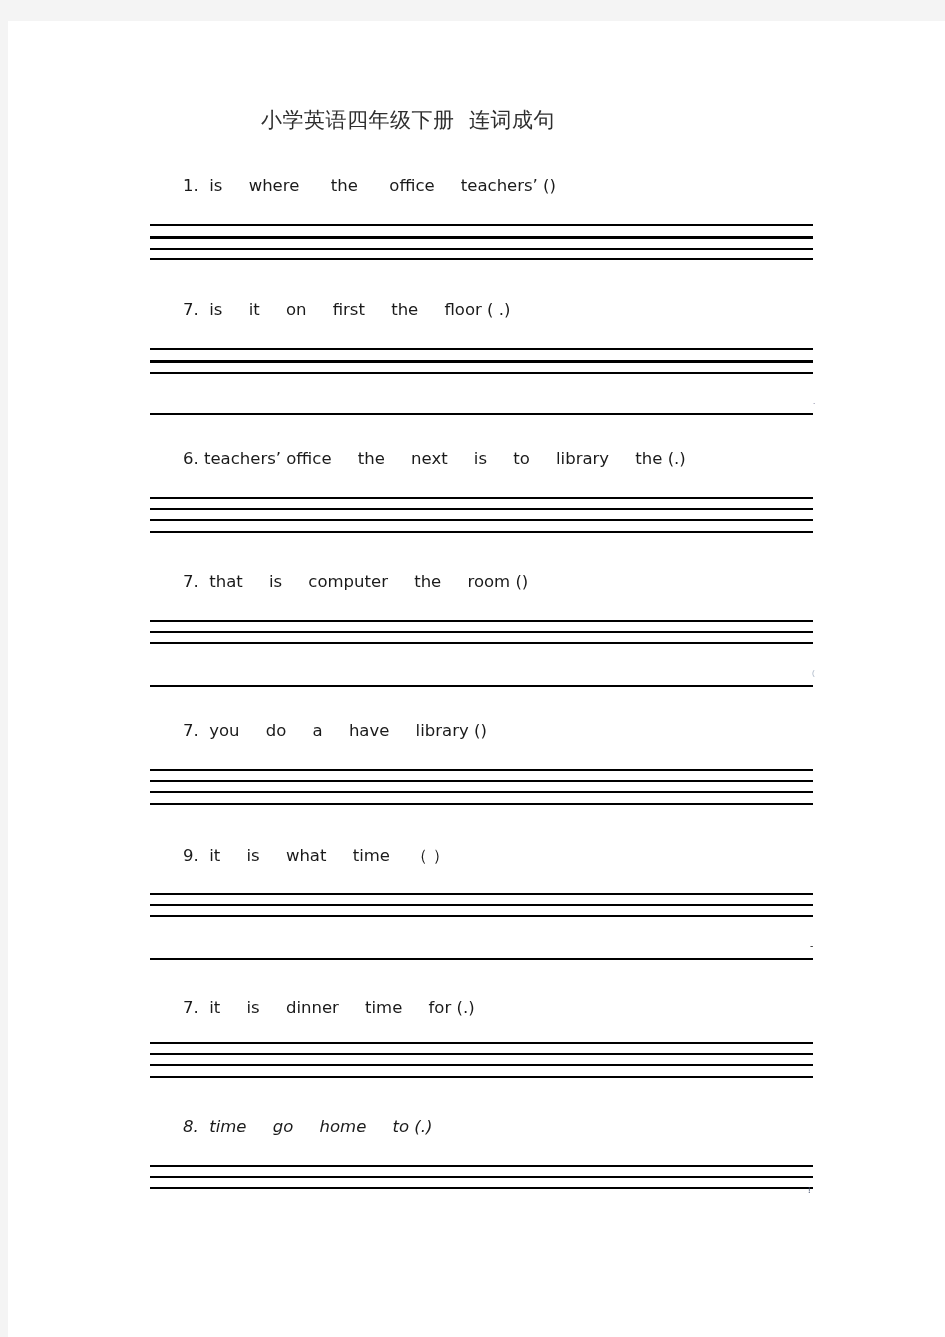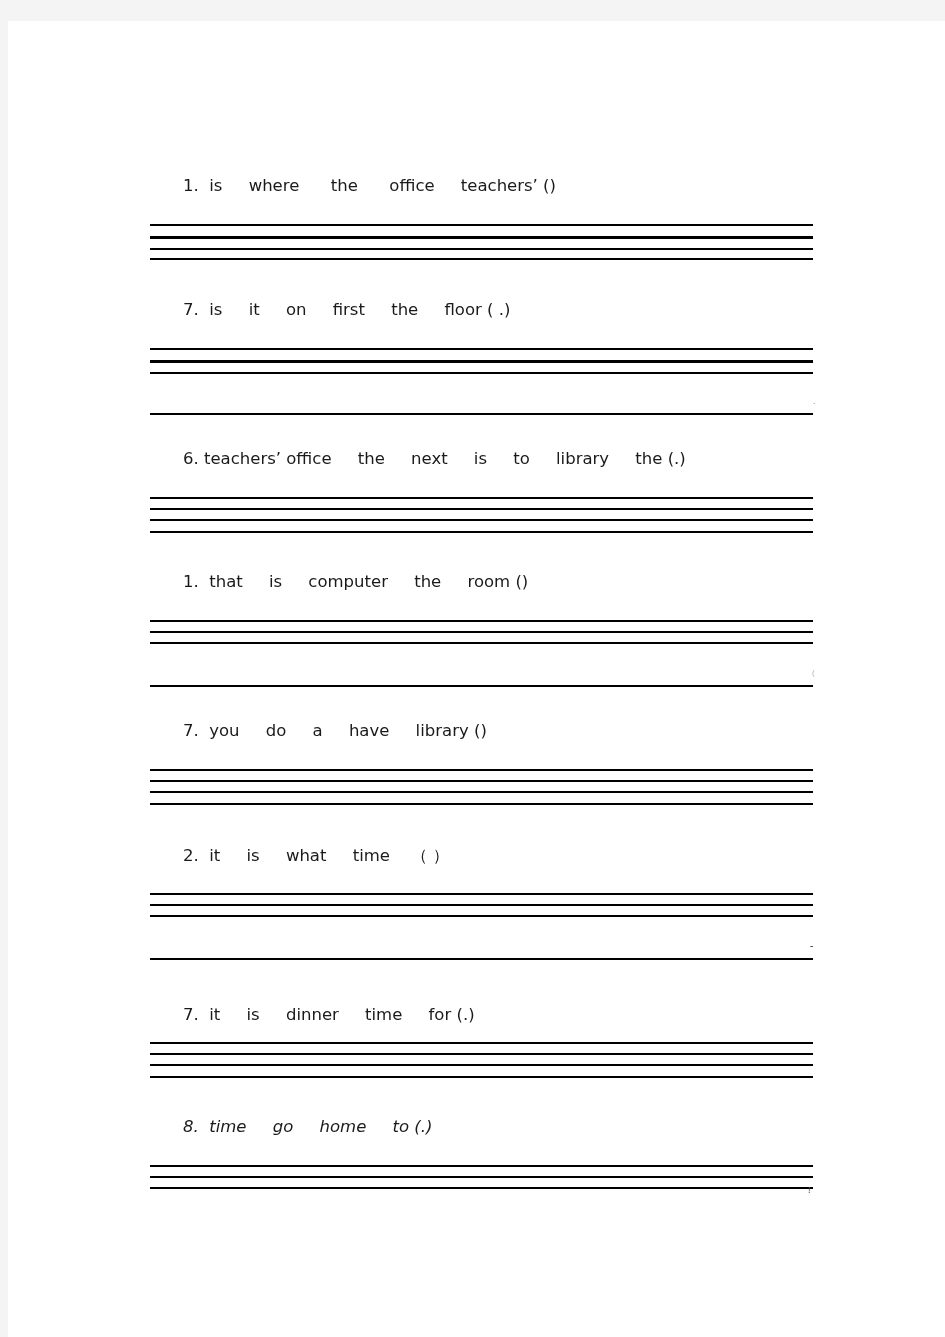--- a/index.html
+++ b/index.html
@@ -74,20 +74,21 @@
     color: #4a4a72;
     line-height: 1;
     white-space: pre;
   }
 </style>
 </head>
 <body>
 
 <div id="page">
 
+  <div id="doc-title">小学英语四年级下册  连词成句</div>
 
   <div class="question" style="top:155px;">
     <div class="q-text" style="top:0;">1.  is     where      the      office     teachers’ ()</div>
     <div class="rule-group" style="top:48px; height:45px;">
       <div class="rule" style="top:0;"></div>
       <div class="rule thick" style="top:12px;"></div>
       <div class="rule" style="top:24px;"></div>
       <div class="rule" style="top:34px;"></div>
     </div>
   </div>
@@ -107,53 +108,53 @@
     <div class="q-text" style="top:0;">6. teachers’ office     the     next     is     to     library     the (.)</div>
     <div class="rule-group" style="top:48px; height:45px;">
       <div class="rule" style="top:0;"></div>
       <div class="rule" style="top:11px;"></div>
       <div class="rule" style="top:22px;"></div>
       <div class="rule" style="top:34px;"></div>
     </div>
   </div>
 
   <div class="question" style="top:551px;">
-    <div class="q-text" style="top:0;">1.  that     is     computer     the     room ()</div>
+    <div class="q-text" style="top:0;">7.  that     is     computer     the     room ()</div>
     <div class="rule-group" style="top:48px; height:75px;">
       <div class="rule" style="top:0;"></div>
       <div class="rule" style="top:11px;"></div>
       <div class="rule" style="top:22px;"></div>
       <div class="rule" style="top:65px;"></div>
       <div class="speck" style="left:662px; top:49px; color:#a8b4c4;">(</div>
     </div>
   </div>
 
   <div class="question" style="top:700px;">
     <div class="q-text" style="top:0;">7.  you     do     a     have     library ()</div>
     <div class="rule-group" style="top:48px; height:45px;">
       <div class="rule" style="top:0;"></div>
       <div class="rule" style="top:11px;"></div>
       <div class="rule" style="top:22px;"></div>
       <div class="rule" style="top:34px;"></div>
     </div>
   </div>
 
   <div class="question" style="top:824px;">
-    <div class="q-text" style="top:0;">2.  it     is     what     time    （ ）</div>
+    <div class="q-text" style="top:0;">9.  it     is     what     time    （ ）</div>
     <div class="rule-group" style="top:48px; height:75px;">
       <div class="rule" style="top:0;"></div>
       <div class="rule" style="top:11px;"></div>
       <div class="rule" style="top:22px;"></div>
       <div class="rule" style="top:65px;"></div>
       <div class="speck" style="left:660px; top:48px; color:#2b2b2b; font-size:10px;">-</div>
     </div>
   </div>
 
   <div class="question" style="top:973px;">
-    <div class="q-text" style="top:11px;">7.  it     is     dinner     time     for (.)</div>
+    <div class="q-text" style="top:4px;">7.  it     is     dinner     time     for (.)</div>
     <div class="rule-group" style="top:48px; height:45px;">
       <div class="rule" style="top:0;"></div>
       <div class="rule" style="top:11px;"></div>
       <div class="rule" style="top:22px;"></div>
       <div class="rule" style="top:34px;"></div>
     </div>
   </div>
 
   <div class="question" style="top:1096px;">
     <div class="q-text" style="top:0;font-style:italic;">8.  time     go     home     to (.)</div>

